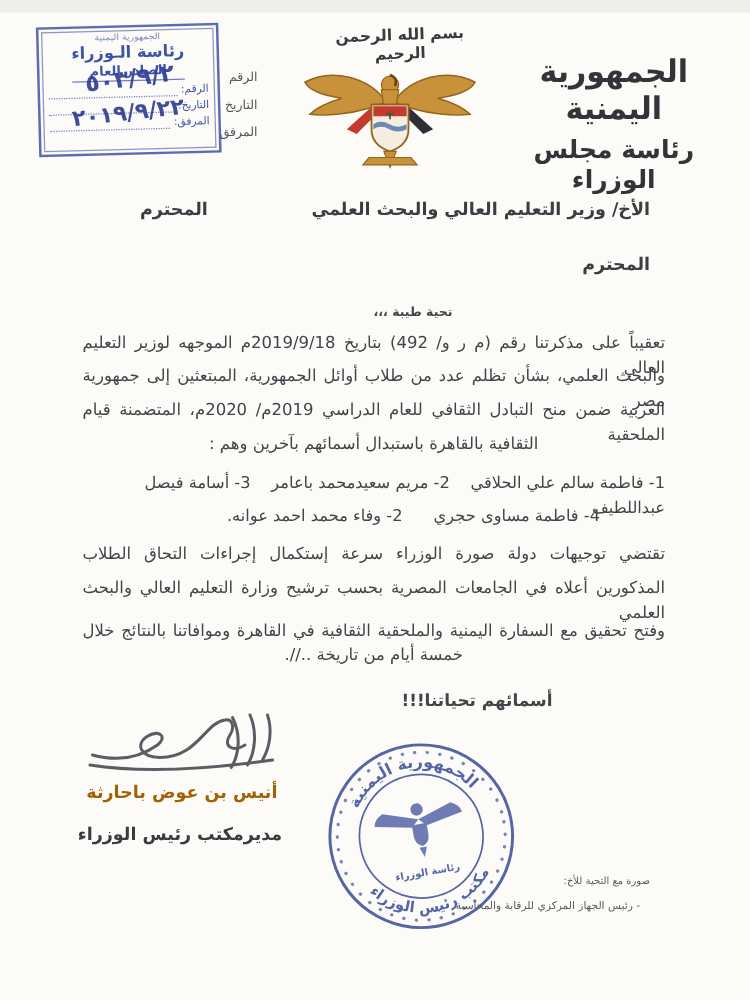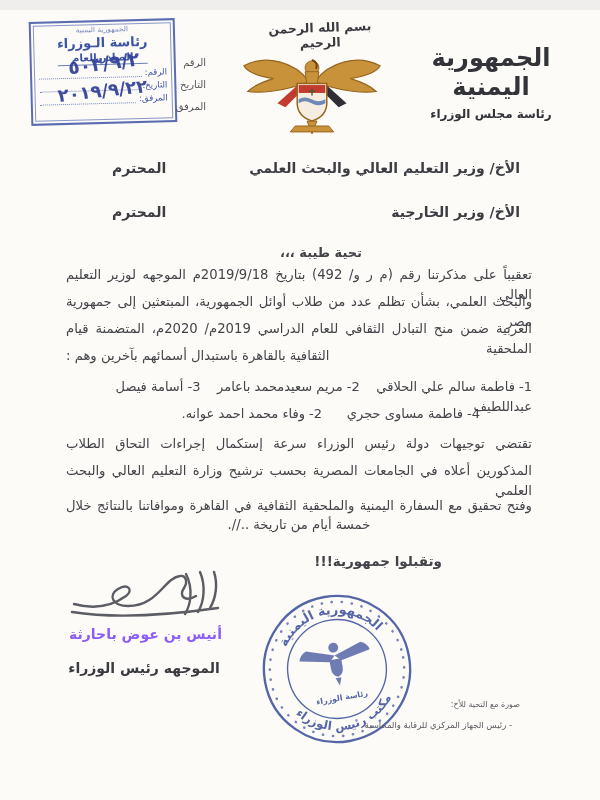--- a/index.html
+++ b/index.html
@@ -27,39 +27,39 @@
   .hand{position:absolute;text-align:center;font-weight:bold;color:#2f3f96;opacity:.92;}
   .hand1{top:30px;left:2px;width:140px;font-size:19px;transform:rotate(-6deg);}
   .hand2{top:58px;left:-14px;width:168px;font-size:18px;transform:rotate(-5deg);}
 
   
   .basmala{left:250px;top:20px;width:140px;text-align:center;font-size:12.5px;
     font-weight:bold;color:#3a3a40;transform:rotate(-2deg);}
   .emblem{left:238px;top:42px;}
   .hdr-right{left:390px;top:44px;width:202px;text-align:center;color:#33333a;}
   .hdr-line1{font-size:24px;font-weight:bold;letter-spacing:-1px;transform:scaleY(1.04);}
-  .hdr-line2{font-size:12px;font-weight:bold;letter-spacing:-.5px;margin-top:7px;}
+  .hdr-line2{font-size:20px;font-weight:bold;letter-spacing:-.5px;margin-top:7px;}
 
   
   .recipient{left:112px;right:80px;display:flex;justify-content:space-between;
     font-size:14px;font-weight:bold;color:#3c3c43;}
   .rec1{top:160px;} .rec2{top:204px;}
-  .greeting{top:245px;right:238px;font-size:13px;font-weight:bold;}
+  .greeting{top:245px;right:238px;font-size:10px;font-weight:bold;}
 
   
   .bline{right:68px;left:66px;font-size:13.2px;color:#43434a;line-height:20px;}
   .just{text-align:justify;text-align-last:justify;}
-  .endline{text-align:left;}
+  .endline{text-align:center;}
   .names{white-space:pre-wrap;font-size:13px;}
   .centerline{text-align:center;}
   .closing{top:553px;right:158px;font-size:13.5px;font-weight:bold;}
 
   
   .sig-svg{left:66px;top:564px;}
-  .sig-name{top:626px;left:58px;width:175px;text-align:center;font-size:14px;font-weight:bold;color:#8b5cf6;}
+  .sig-name{top:626px;left:58px;width:175px;text-align:center;font-size:14px;font-weight:bold;color:#a16207;}
   .sig-title{top:660px;left:48px;width:192px;text-align:center;font-size:14px;font-weight:bold;color:#3a3a41;}
   .seal{left:258px;top:590px;transform:rotate(-10deg);opacity:.9;}
 
   
   .cc-label{top:700px;right:80px;font-size:8px;color:#5a5a62;}
   .cc-item{top:720px;right:88px;font-size:8.5px;color:#5a5a62;}
 </style>
 </head>
 <body>
 
@@ -112,51 +112,50 @@
   <div class="abs hdr-right">
     <div class="hdr-line1">الجمهورية اليمنية</div>
     <div class="hdr-line2">رئاسة مجلس الوزراء</div>
   </div>
 
   <div class="abs recipient rec1">
     <span>الأخ/ وزير التعليم العالي والبحث العلمي</span>
     <span>المحترم</span>
   </div>
   <div class="abs recipient rec2">
-    <span>الأخ/ وزير الخارجية</span>
     <span>المحترم</span>
   </div>
   <div class="abs greeting">تحية طيبة ،،،</div>
 
   <div class="abs bline just" style="top:265px">تعقيباً على مذكرتنا رقم (م ر و/ 492) بتاريخ 2019/9/18م الموجهه لوزير التعليم العالي</div>
   <div class="abs bline just" style="top:292px">والبحث العلمي، بشأن تظلم عدد من طلاب أوائل الجمهورية، المبتعثين إلى جمهورية مصر</div>
   <div class="abs bline just" style="top:319px">العربية ضمن منح التبادل الثقافي للعام الدراسي 2019م/ 2020م، المتضمنة قيام الملحقية</div>
   <div class="abs bline endline" style="top:346px">الثقافية بالقاهرة باستبدال أسمائهم بآخرين وهم :</div>
 
   <div class="abs bline names" style="top:377px;right:68px;left:56px">1- فاطمة سالم علي الحلاقي    2- مريم سعيدمحمد باعامر    3- أسامة فيصل عبداللطيف</div>
   <div class="abs bline names" style="top:404px;right:120px">4- فاطمة مساوى حجري      2- وفاء محمد احمد عوانه.</div>
 
-  <div class="abs bline just" style="top:434px">تقتضي توجيهات دولة رئيس الوزراء سرعة إستكمال إجراءات التحاق الطلاب</div>
+  <div class="abs bline just" style="top:434px">تقتضي توجيهات دولة صورة الوزراء سرعة إستكمال إجراءات التحاق الطلاب</div>
   <div class="abs bline just" style="top:461px">المذكورين أعلاه في الجامعات المصرية بحسب ترشيح وزارة التعليم العالي والبحث العلمي</div>
   <div class="abs bline just" style="top:496px">وفتح تحقيق مع السفارة اليمنية والملحقية الثقافية في القاهرة وموافاتنا بالنتائج خلال</div>
   <div class="abs bline centerline" style="top:515px">خمسة أيام من تاريخة ..//.</div>
 
-  <div class="abs closing">وتقبلوا جمهورية!!!</div>
+  <div class="abs closing">أسمائهم تحياتنا!!!</div>
 
   <svg class="abs sig-svg" width="196" height="62" viewBox="0 0 196 62">
     <g stroke="#4b4b55" stroke-width="2.4" fill="none" stroke-linecap="round" opacity=".9">
       <path d="M8 40 C30 46 46 42 60 32 C68 26 62 19 52 25 C42 31 46 42 62 42 C92 42 98 14 114 12 C120 11 122 18 118 24 C112 33 120 38 130 32"></path>
       <path d="M120 10 C128 26 124 42 119 50"></path>
       <path d="M134 8 C140 22 138 38 132 48"></path>
       <path d="M148 8 C152 20 150 34 144 44"></path>
       <path d="M6 48 C44 54 96 52 152 44"></path>
     </g>
   </svg>
   <div class="abs sig-name">أنيس بن عوض باحارثة</div>
-  <div class="abs sig-title">الموجهه رئيس الوزراء</div>
+  <div class="abs sig-title">مديرمكتب رئيس الوزراء</div>
 
   <svg class="abs seal" width="158" height="158" viewBox="0 0 160 160">
     <g stroke="#44569f" fill="none">
       <circle cx="80" cy="80" r="74" stroke-width="2.4"></circle>
       <circle cx="80" cy="80" r="50" stroke-width="1.4"></circle>
       <circle cx="80" cy="80" r="68" stroke-width="2.6" stroke-dasharray="0.2 10" stroke-linecap="round" opacity=".8"></circle>
     </g>
     <defs>
       <path id="sealTop" d="M 24 80 A 56 56 0 0 1 136 80"></path>
       <path id="sealBot" d="M 18 80 A 62 62 0 0 0 142 80"></path>

